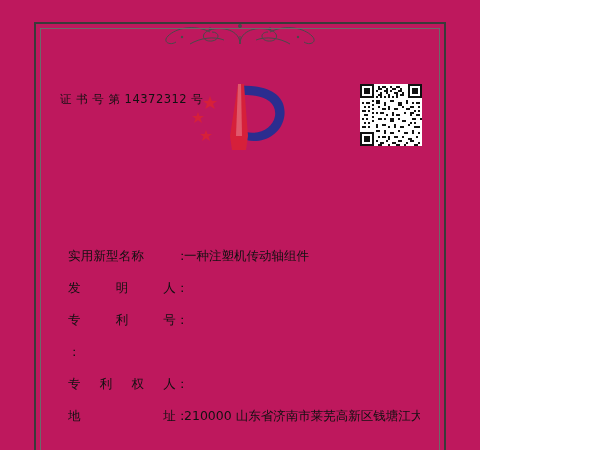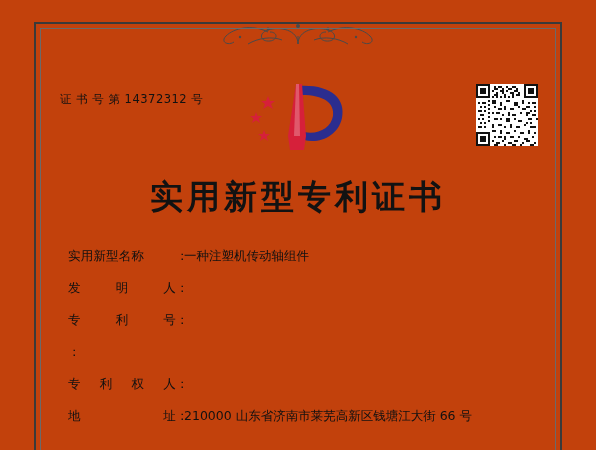--- a/index.html
+++ b/index.html
@@ -10,23 +10,23 @@
   body {
     width: 600px;
     height: 450px;
     overflow: hidden;
     font-family: "DejaVu Sans", "Liberation Sans", sans-serif;
     color: #1a1a1a;
   }
 
   .certificate {
     position: relative;
-    width: 596px;
+    width: 480px;
     height: 450px;
-    background: #c2410c;
+    background: #be185d;
     box-sizing: border-box;
   }
 
   
   .frame-outer {
     position: absolute;
     left: 34px;
     top: 22px;
     right: 34px;
     bottom: -2px;
@@ -326,21 +326,20 @@
           <rect x="29" y="29" width="1" height="1"></rect>
         <rect x="9" y="30" width="2" height="1"></rect>
           <rect x="14" y="30" width="1" height="1"></rect>
         <rect x="18" y="30" width="2" height="1"></rect>
           <rect x="22" y="30" width="1" height="1"></rect>
         <rect x="27" y="30" width="2" height="1"></rect>
       </g>
     </svg>
   </div>
 
-  <div class="title">实用新型专利证书</div>
 
   <div class="fields">
 
     <div class="field-row">
       <div class="field-label">实用新型名称</div>
       <div class="field-colon">：</div>
       <div class="field-value">一种注塑机传动轴组件</div>
     </div>
 
     <div class="field-row">

